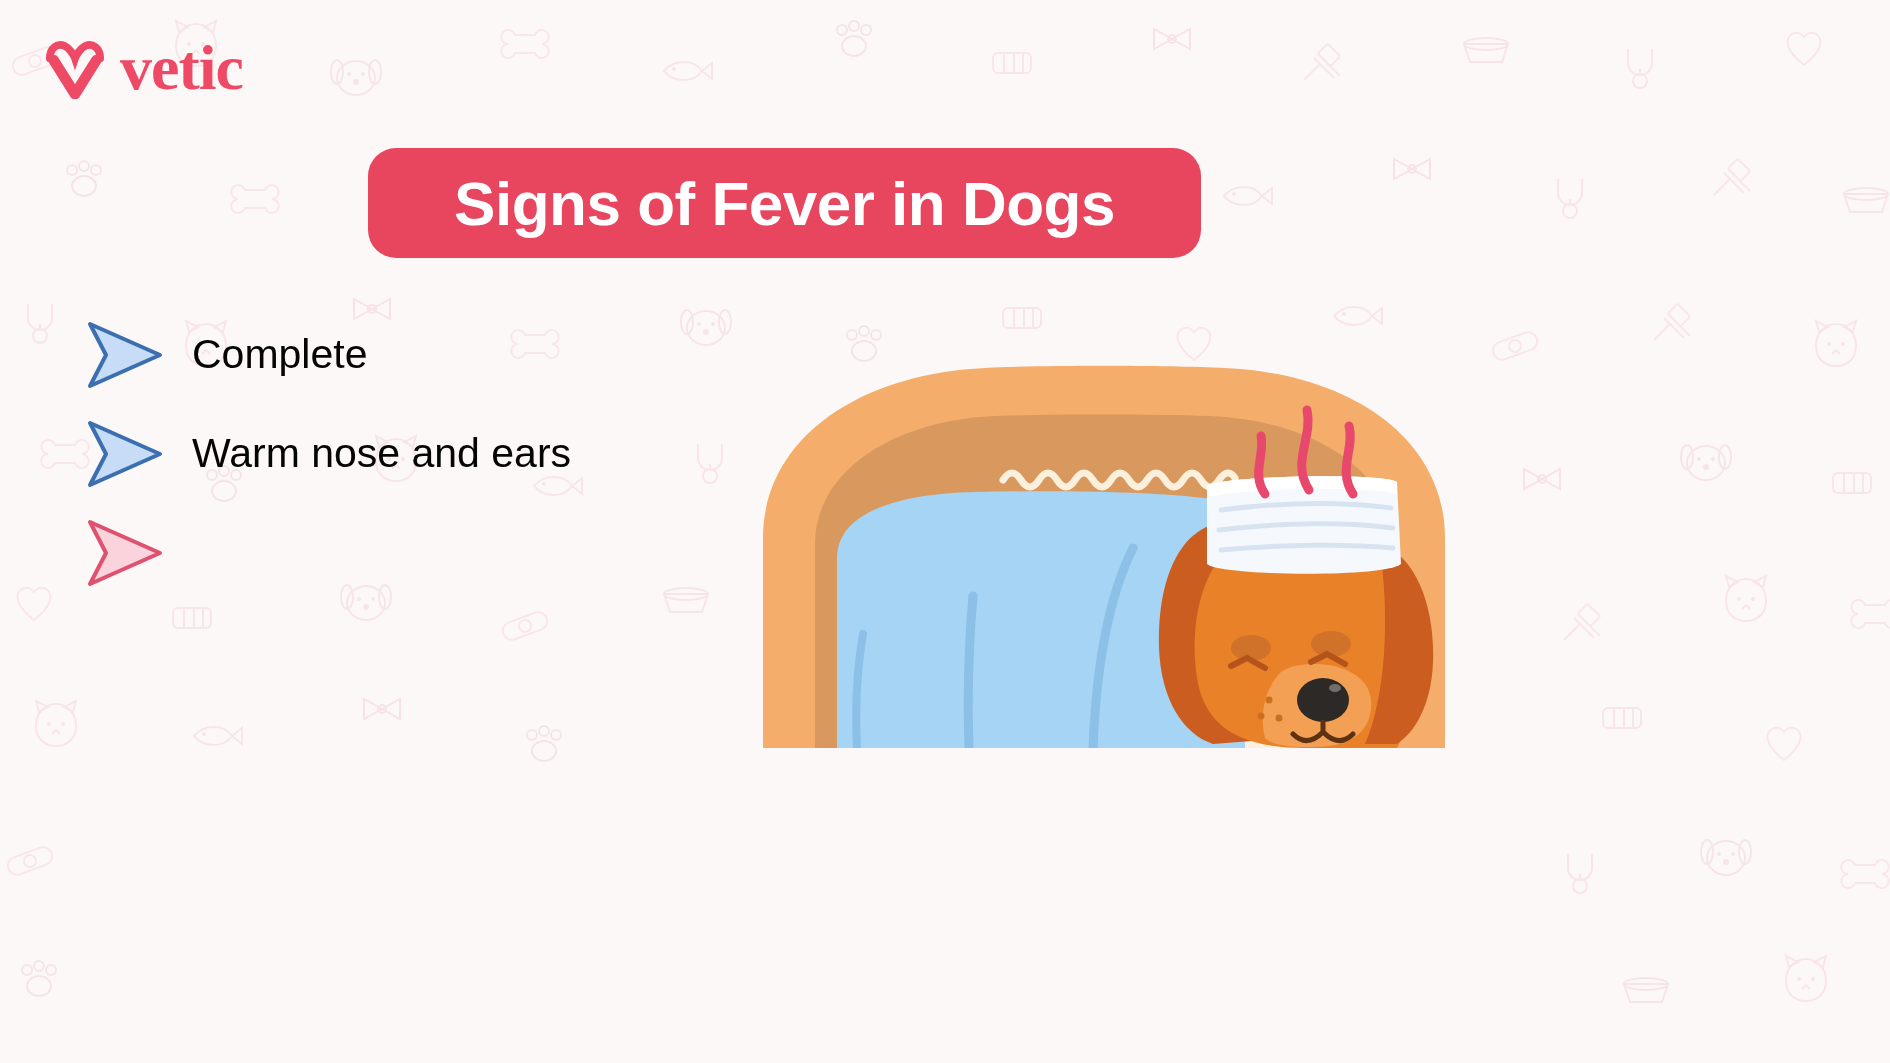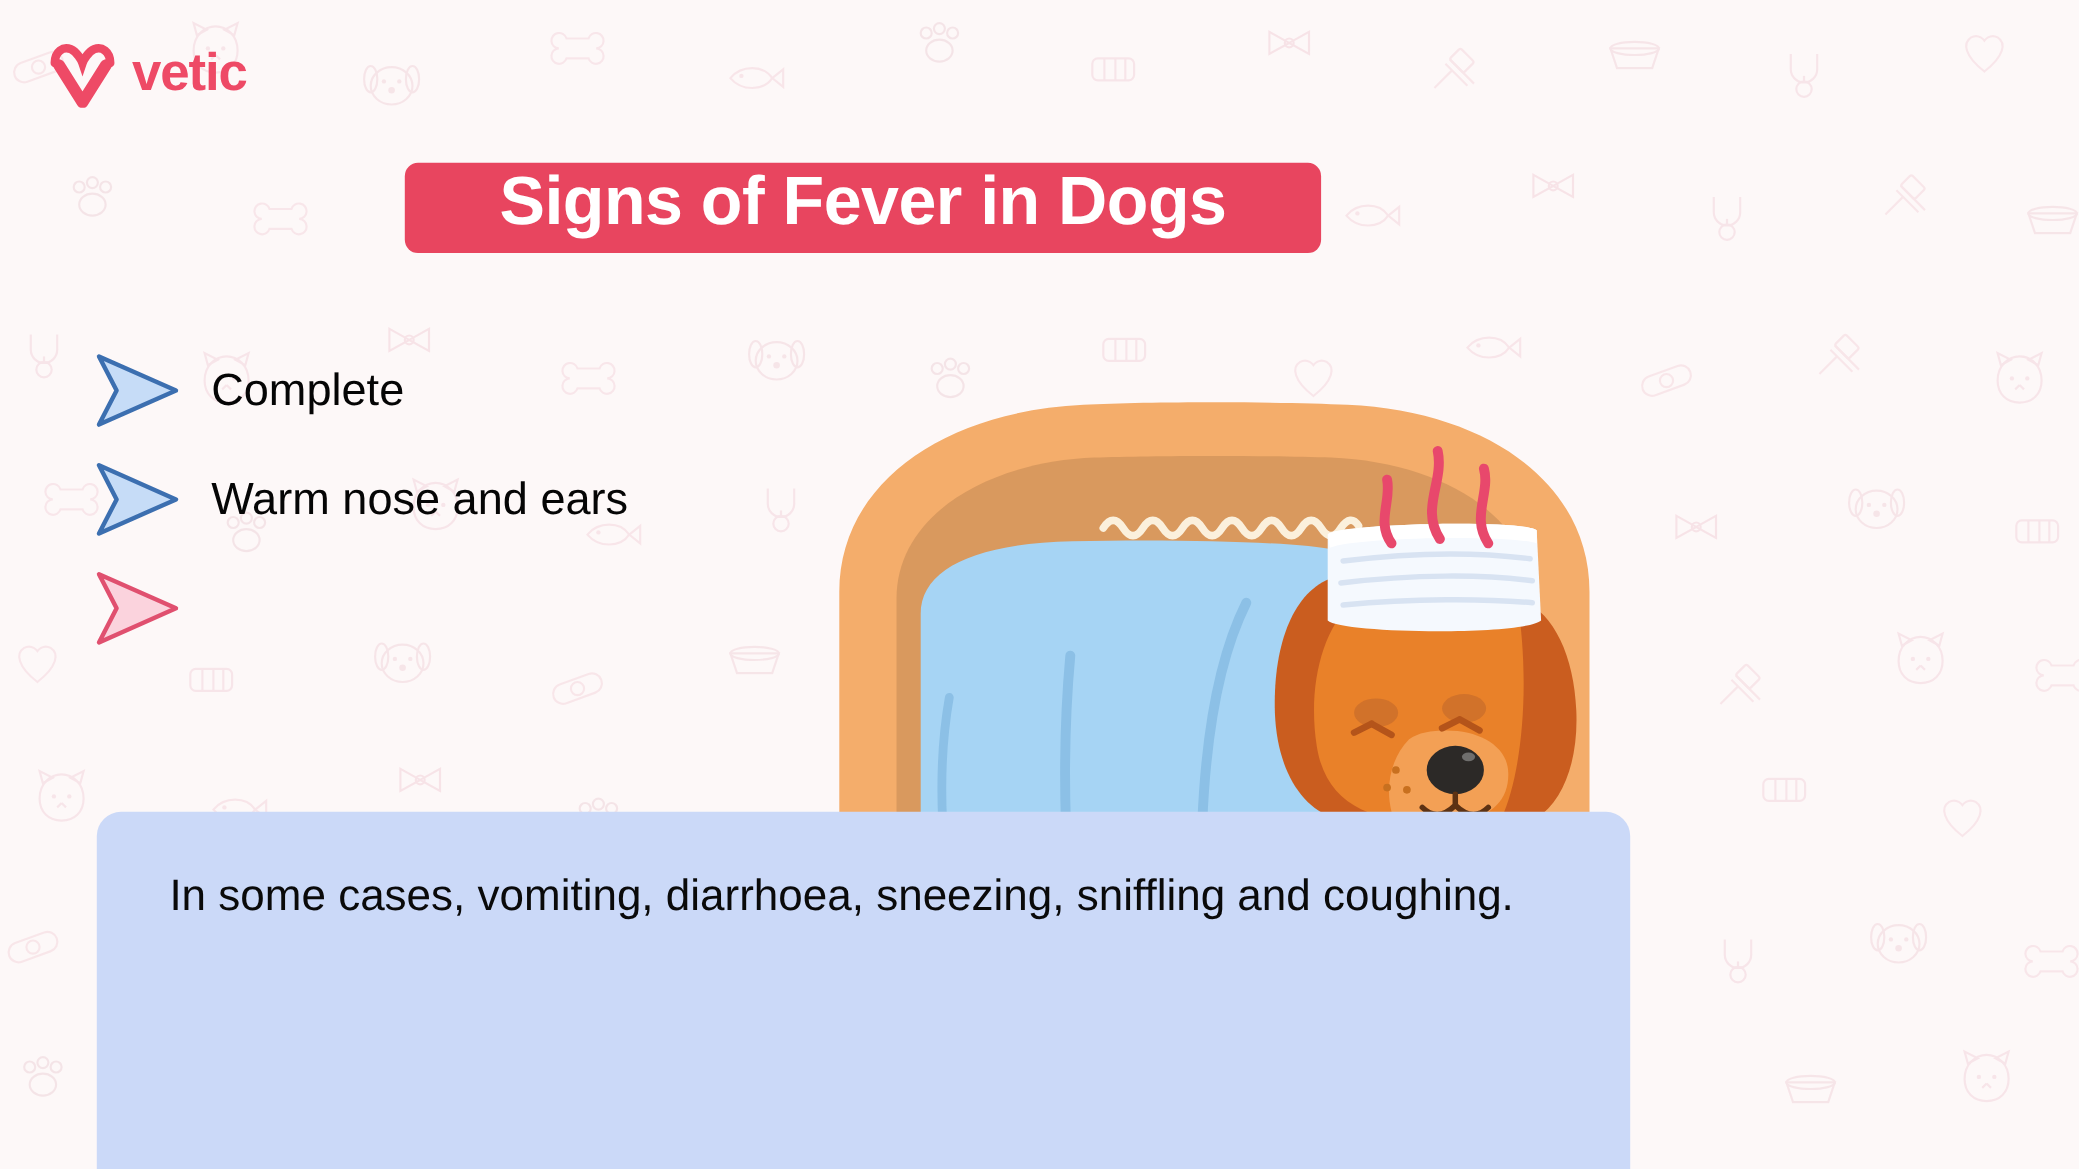--- a/index.html
+++ b/index.html
@@ -20,32 +20,32 @@
   }
 
   
   .logo{
     position:absolute;left:44px;top:36px;
     display:flex;align-items:center;gap:14px;
     z-index:5;
   }
   .logo-mark{width:62px;height:62px;display:block;}
   .logo-text{
-    font-size:48px;font-weight:700;letter-spacing:-1px;
+    font-size:64px;font-weight:700;letter-spacing:-1px;
     color:#ee4a66;line-height:1;
-    font-family:Liberation Sans, sans-serif;
+    font-family:Liberation Serif, serif;
   }
 
   
   .title-banner{
     position:absolute;left:368px;top:148px;
-    width:833px;height:82px;
+    width:833px;height:110px;
     background:#e8455f;
-    border-radius:12px;
-    display:flex;justify-content:center;
+    border-radius:28px;
+    display:flex;align-items:center;justify-content:center;
     z-index:5;
   }
   .title-text{
     color:#ffffff;
     font-size:62px;font-weight:700;
     letter-spacing:-0.5px;
     white-space:nowrap;
     font-family:"Liberation Sans",sans-serif;
   }
 
@@ -318,17 +318,14 @@
       </g>
 
       <g fill="none" stroke="#e8486c" stroke-width="9" stroke-linecap="round">
         <path d="M520 146 C506 126 520 108 516 88"></path>
         <path d="M564 142 C546 114 568 90 562 62"></path>
         <path d="M608 146 C592 122 610 100 604 78"></path>
       </g>
     </svg>
   </div>
 
-  <div class="note-banner">
-    <div class="note-text">In some cases, vomiting, diarrhoea, sneezing, sniffling and coughing.</div>
-  </div>
 
 </div>
 
 </body></html>

